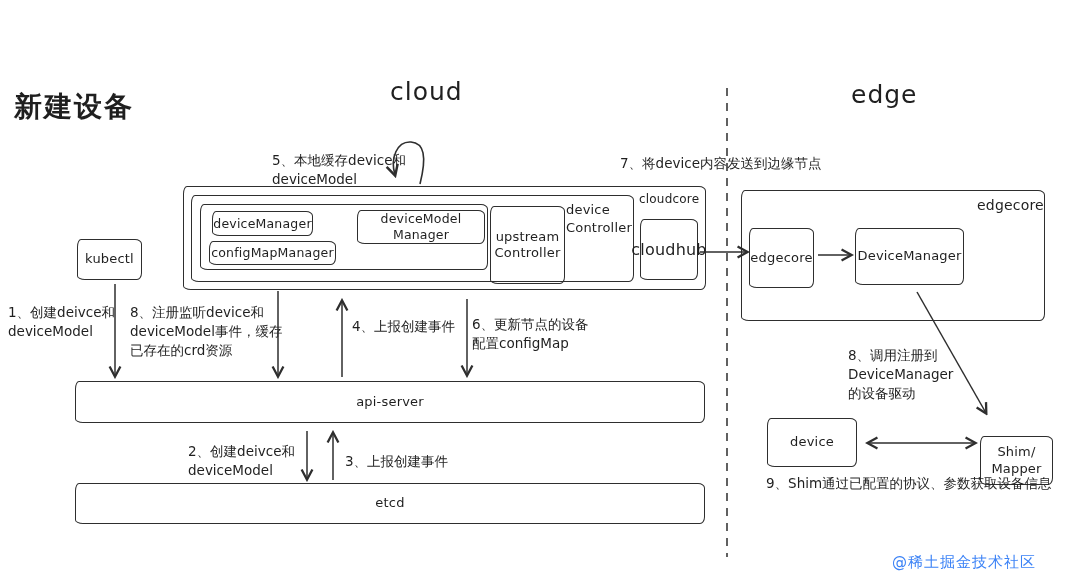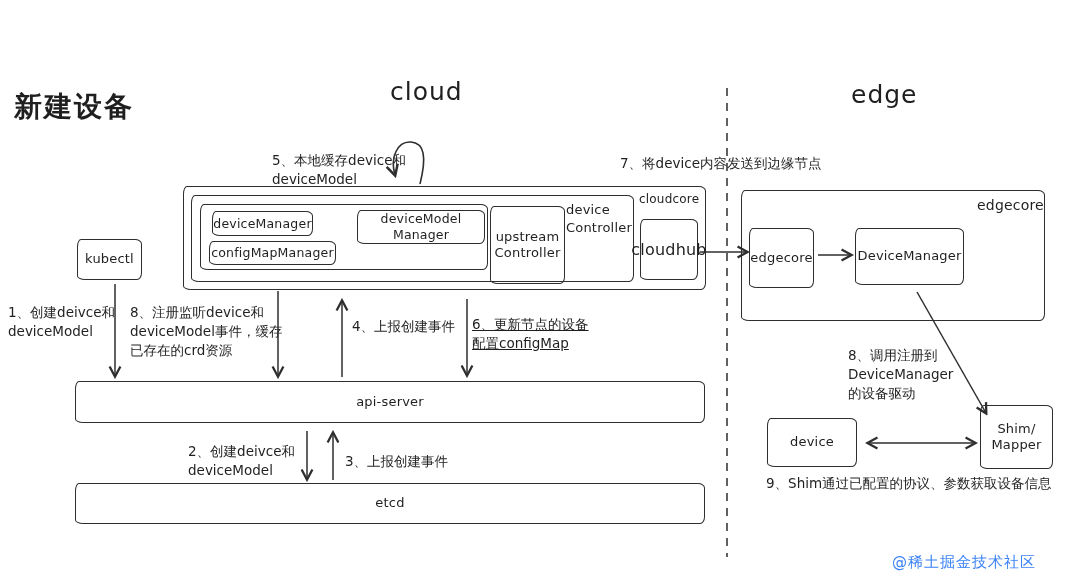--- a/index.html
+++ b/index.html
@@ -71,42 +71,42 @@
   <div class="box" style="left:749px;top:228px;width:65px;height:60px;">
     <div class="boxtxt hand">edgecore</div>
   </div>
   <div class="box" style="left:855px;top:228px;width:109px;height:57px;">
     <div class="boxtxt hand">DeviceManager</div>
   </div>
 
   <div class="box" style="left:767px;top:418px;width:90px;height:49px;">
     <div class="boxtxt hand">device</div>
   </div>
-  <div class="box" style="left:980px;top:405px;width:73px;height:64px;">
+  <div class="box" style="left:980px;top:436px;width:73px;height:49px;">
     <div class="boxtxt hand">Shim/
 Mapper</div>
   </div>
 
   <div class="box" style="left:75px;top:381px;width:630px;height:42px;">
     <div class="boxtxt hand">api-server</div>
   </div>
   <div class="box" style="left:75px;top:483px;width:630px;height:41px;">
     <div class="boxtxt hand">etcd</div>
   </div>
 
   <div class="lbl anno" style="left:272px;top:151px;">5、本地缓存device和
 deviceModel</div>
   <div class="lbl anno" style="left:620px;top:154px;">7、将device内容发送到边缘节点</div>
   <div class="lbl anno" style="left:8px;top:303px;">1、创建deivce和
 deviceModel</div>
   <div class="lbl anno" style="left:130px;top:303px;">8、注册监听device和
 deviceModel事件，缓存
 已存在的crd资源</div>
   <div class="lbl anno" style="left:352px;top:317px;">4、上报创建事件</div>
-  <div class="lbl anno" style="left:472px;top:315px;text-decoration:underline;">6、更新节点的设备
+  <div class="lbl anno" style="left:472px;top:315px;">6、更新节点的设备
 配置configMap</div>
   <div class="lbl anno" style="left:188px;top:442px;">2、创建deivce和
 deviceModel</div>
   <div class="lbl anno" style="left:345px;top:452px;">3、上报创建事件</div>
   <div class="lbl anno" style="left:848px;top:346px;">8、调用注册到
 DeviceManager
 的设备驱动</div>
   <div class="lbl anno" style="left:766px;top:474px;">9、Shim通过已配置的协议、参数获取设备信息</div>
 
   <div id="watermark" class="lbl" style="left:892px;top:552px;color:#3b82f6;">@稀土掘金技术社区</div>

